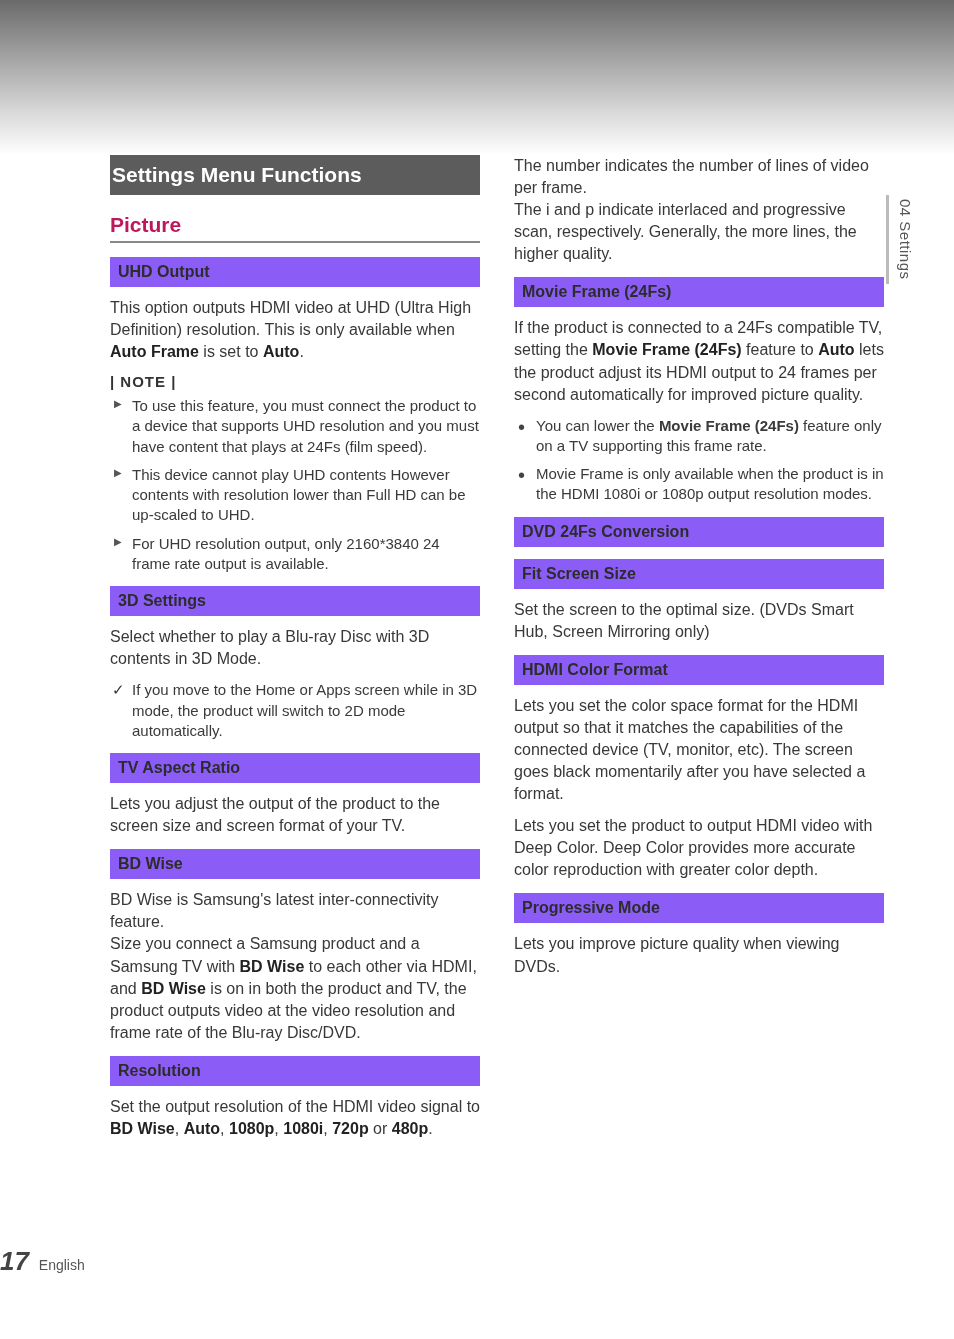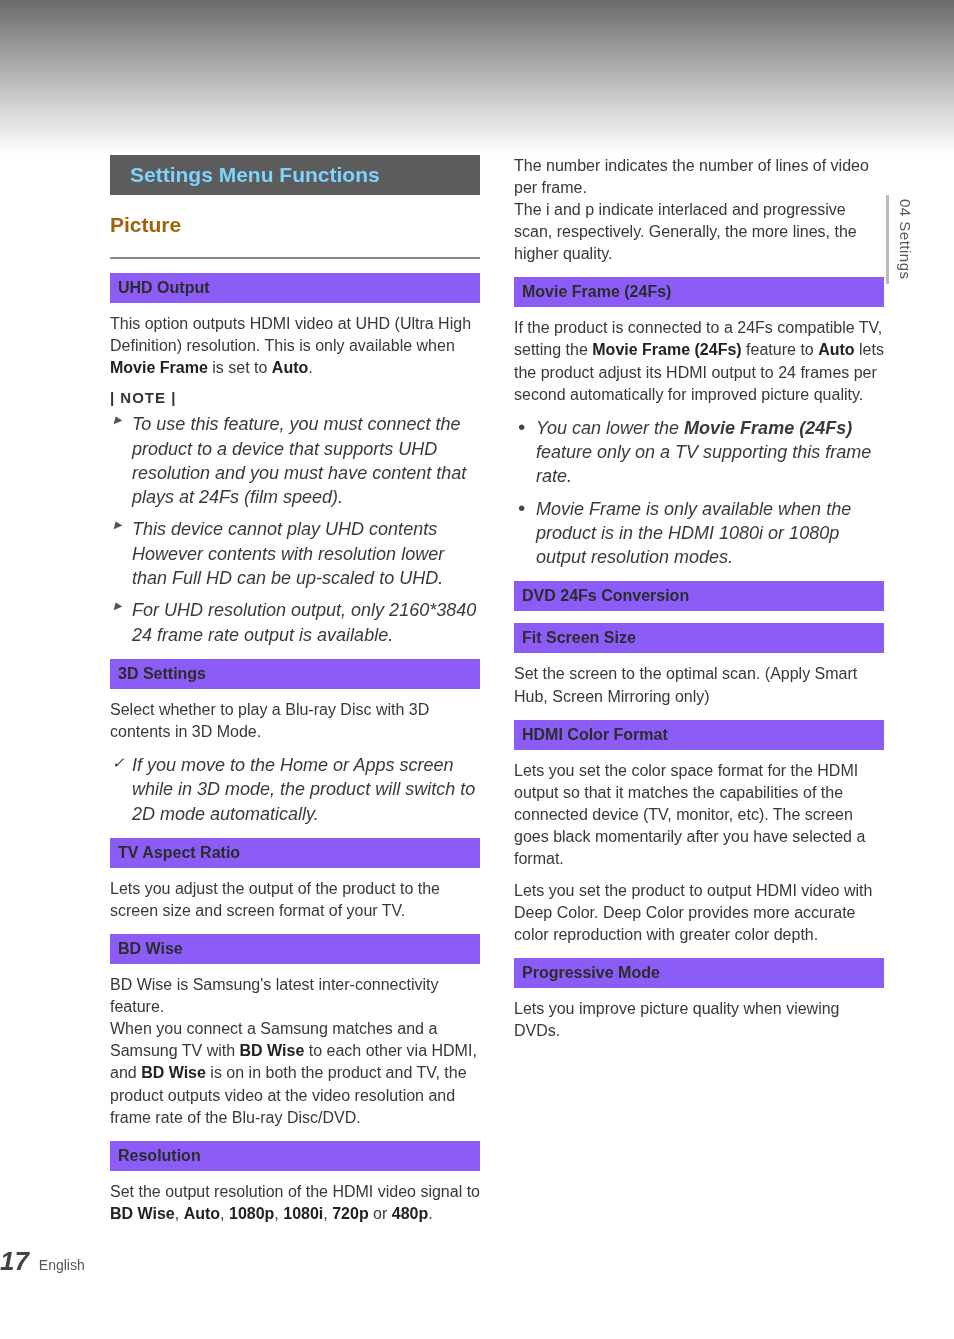--- a/index.html
+++ b/index.html
@@ -35,32 +35,32 @@
       font-size: 15px;
       color: #555;
       border-left: 3px solid #bbb;
       padding-left: 8px;
       padding-top: 4px;
       padding-bottom: 4px;
       letter-spacing: 0.5px;
     }
     .chapter-title {
       background: #5c5c5c;
-      color: #7dd3fc;
+      color: #ffffff;
       font-size: 21px;
       font-weight: bold;
-      padding: 8px 20px;
+      padding: 8px 2px;
       margin-bottom: 18px;
     }
     .section-title {
       font-size: 21px;
       font-weight: bold;
-      color: #a16207;
+      color: #be185d;
       border-bottom: 2px solid #888;
-      padding-bottom: 20px;
+      padding-bottom: 4px;
       margin-bottom: 14px;
     }
     .subhead {
       background: #8b5cf6;
       font-weight: bold;
       font-size: 16px;
       padding: 6px 8px;
       margin-top: 12px;
       margin-bottom: 10px;
       color: #2c2c2c;
@@ -80,24 +80,23 @@
       margin-bottom: 6px;
       color: #333;
     }
     ul.arrow-list, ul.bullet-list, ul.check-list {
       list-style: none;
       margin-bottom: 10px;
     }
     ul.arrow-list li, ul.bullet-list li, ul.check-list li {
       position: relative;
       padding-left: 22px;
-      font-size: 18px;
+      font-size: 15px;
       line-height: 1.35;
       margin-bottom: 8px;
-      font-style: italic;
     }
     ul.arrow-list li::before {
       content: "▶";
       position: absolute;
       left: 4px;
       top: 1px;
       font-size: 10px;
       color: #555;
     }
     ul.bullet-list li::before {
@@ -140,42 +139,42 @@
 <div class="side-tab">04  Settings</div>
 
 <div class="content">
 
   <div class="col">
     <div class="chapter-title">Settings Menu Functions</div>
     <div class="section-title">Picture</div>
 
     <div class="subhead">UHD Output</div>
     <p class="body-text">
-      <span>This option outputs HDMI video at UHD (Ultra High Definition) resolution. This is only available when </span><b>Movie Frame</b><span> is set to </span><b>Auto</b><span>.</span>
+      <span>This option outputs HDMI video at UHD (Ultra High Definition) resolution. This is only available when </span><b>Auto Frame</b><span> is set to </span><b>Auto</b><span>.</span>
     </p>
     <div class="note-label">| NOTE |</div>
     <ul class="arrow-list">
       <li>To use this feature, you must connect the product to a device that supports UHD resolution and you must have content that plays at 24Fs (film speed).</li>
       <li>This device cannot play UHD contents However contents with resolution lower than Full HD can be up-scaled to UHD.</li>
       <li>For UHD resolution output, only 2160*3840 24 frame rate output is available.</li>
     </ul>
 
     <div class="subhead">3D Settings</div>
     <p class="body-text">Select whether to play a Blu-ray Disc with 3D contents in 3D Mode.</p>
     <ul class="check-list">
       <li>If you move to the Home or Apps screen while in 3D mode, the product will switch to 2D mode automatically.</li>
     </ul>
 
     <div class="subhead">TV Aspect Ratio</div>
     <p class="body-text">Lets you adjust the output of the product to the screen size and screen format of your TV.</p>
 
     <div class="subhead">BD Wise</div>
     <p class="body-text">
       <span>BD Wise is Samsung's latest inter-connectivity feature.</span><br>
-      <span>When you connect a Samsung matches and a Samsung TV with </span><b>BD Wise</b><span> to each other via HDMI, and </span><b>BD Wise</b><span> is on in both the product and TV, the product outputs video at the video resolution and frame rate of the Blu-ray Disc/DVD.</span>
+      <span>Size you connect a Samsung product and a Samsung TV with </span><b>BD Wise</b><span> to each other via HDMI, and </span><b>BD Wise</b><span> is on in both the product and TV, the product outputs video at the video resolution and frame rate of the Blu-ray Disc/DVD.</span>
     </p>
 
     <div class="subhead">Resolution</div>
     <p class="body-text">
       <span>Set the output resolution of the HDMI video signal to </span><b>BD Wise</b><span>, </span><b>Auto</b><span>, </span><b>1080p</b><span>, </span><b>1080i</b><span>, </span><b>720p</b><span> or </span><b>480p</b><span>.</span>
     </p>
   </div>
 
   <div class="col">
     <p class="body-text" style="white-space:pre-line;">The number indicates the number of lines of video per frame.
@@ -188,21 +187,21 @@
     <ul class="bullet-list">
       <li>
         <span>You can lower the </span><b>Movie Frame (24Fs)</b><span> feature only on a TV supporting this frame rate.</span>
       </li>
       <li>Movie Frame is only available when the product is in the HDMI 1080i or 1080p output resolution modes.</li>
     </ul>
 
     <div class="subhead">DVD 24Fs Conversion</div>
 
     <div class="subhead">Fit Screen Size</div>
-    <p class="body-text">Set the screen to the optimal scan. (Apply Smart Hub, Screen Mirroring only)</p>
+    <p class="body-text">Set the screen to the optimal size. (DVDs Smart Hub, Screen Mirroring only)</p>
 
     <div class="subhead">HDMI Color Format</div>
     <p class="body-text">Lets you set the color space format for the HDMI output so that it matches the capabilities of the connected device (TV, monitor, etc). The screen goes black momentarily after you have selected a format.</p>
 
     <p class="body-text">Lets you set the product to output HDMI video with Deep Color. Deep Color provides more accurate color reproduction with greater color depth.</p>
 
     <div class="subhead">Progressive Mode</div>
     <p class="body-text">Lets you improve picture quality when viewing DVDs.</p>
   </div>
 </div>

